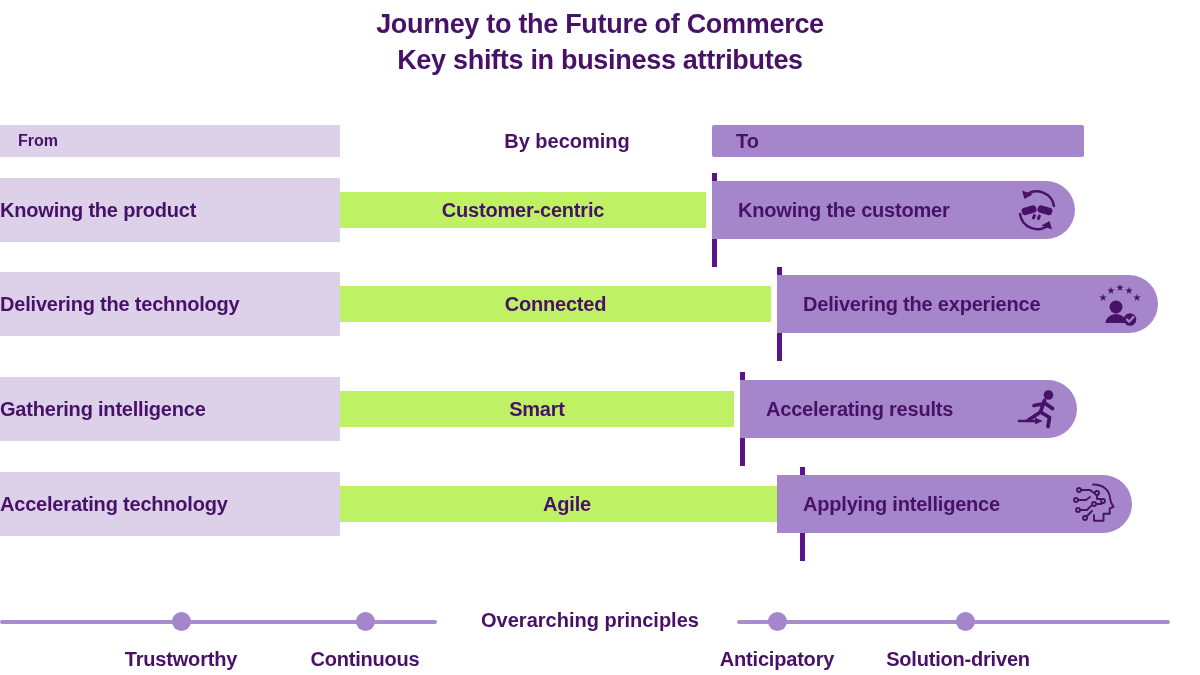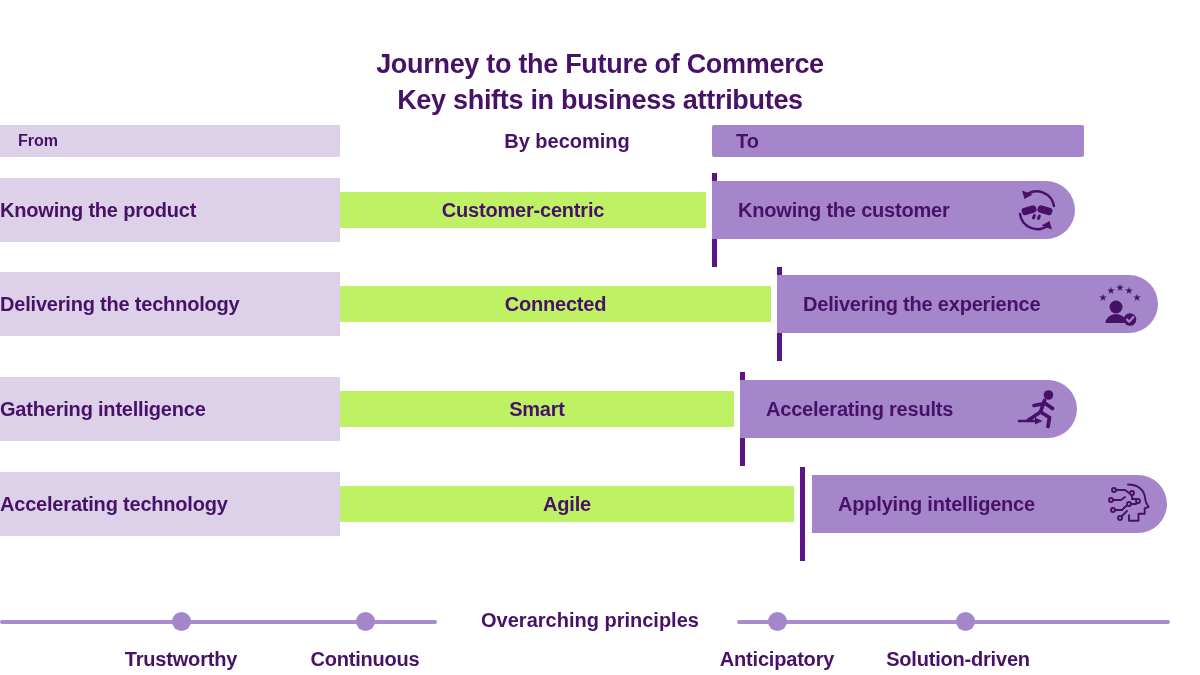--- a/index.html
+++ b/index.html
@@ -1,21 +1,21 @@
 <!DOCTYPE html>
 <html><head>
 <meta charset="utf-8">
 <style>
   html,body{margin:0;padding:0;background:#ffffff;}
   body{font-family:"Liberation Sans", sans-serif;}
   .canvas{position:relative;width:1200px;height:675px;background:#ffffff;overflow:hidden;color:#471168;}
 
   
   .title{position:absolute;left:0;top:6px;width:1200px;text-align:center;
-         font-size:27px;font-weight:700;line-height:36px;color:#471168;letter-spacing:-0.3px;margin-top:40px;}
+         font-size:27px;font-weight:700;line-height:36px;color:#471168;letter-spacing:-0.3px;}
 
   
   .hdr-from{position:absolute;left:0;top:125px;width:340px;height:32px;background:#DCD1E8;
             display:flex;align-items:center;padding-left:18px;box-sizing:border-box;
             font-size:16px;font-weight:700;}
   .hdr-by{position:absolute;left:340px;top:125px;width:372px;height:32px;
           display:flex;align-items:center;justify-content:center;font-size:20px;font-weight:700;padding-left:41px;}
   .hdr-to{position:absolute;left:712px;top:125px;width:372px;height:32px;background:#A586CB;
           border-radius:2px;display:flex;align-items:center;padding-left:24px;box-sizing:border-box;
           font-size:20px;font-weight:700;}
@@ -31,21 +31,21 @@
           display:flex;align-items:center;justify-content:center;
           font-size:20px;font-weight:700;letter-spacing:-0.2px;}
   .g0{left:340px;width:366px}.g1{left:340px;width:431px}.g2{left:340px;width:394px}.g3{left:340px;width:454px}
 
   .accent{position:absolute;top:-5px;width:5px;height:94px;background:#5B1488;}
   .a0{left:712px}.a1{left:777px}.a2{left:740px}.a3{left:800px}
 
   .pill{position:absolute;top:3px;height:58px;background:#A586CB;
         border-radius:0 29px 29px 0;display:flex;align-items:center;
         padding-left:26px;box-sizing:border-box;font-size:20px;font-weight:700;letter-spacing:-0.2px;}
-  .p0{left:712px;width:363px}.p1{left:777px;width:381px}.p2{left:740px;width:337px}.p3{left:812px;width:355px}
+  .p0{left:712px;width:363px}.p1{left:777px;width:381px}.p2{left:740px;width:337px}.p3{left:777px;width:355px}
 
   .icon{position:absolute;right:14px;top:50%;transform:translateY(-50%);width:48px;height:48px;color:#471168;}
   .icon svg{display:block;width:100%;height:100%;}
 
   
   .tl-line{position:absolute;top:620px;height:4px;background:#A88CCE;border-radius:2px;}
   .tl-left{left:0;width:437px;}
   .tl-right{left:737px;width:433px;}
   .tl-dot{position:absolute;top:612px;width:19px;height:19px;border-radius:50%;background:#A586CB;}
   .d0{left:172px}.d1{left:356px}.d2{left:768px}.d3{left:956px}

